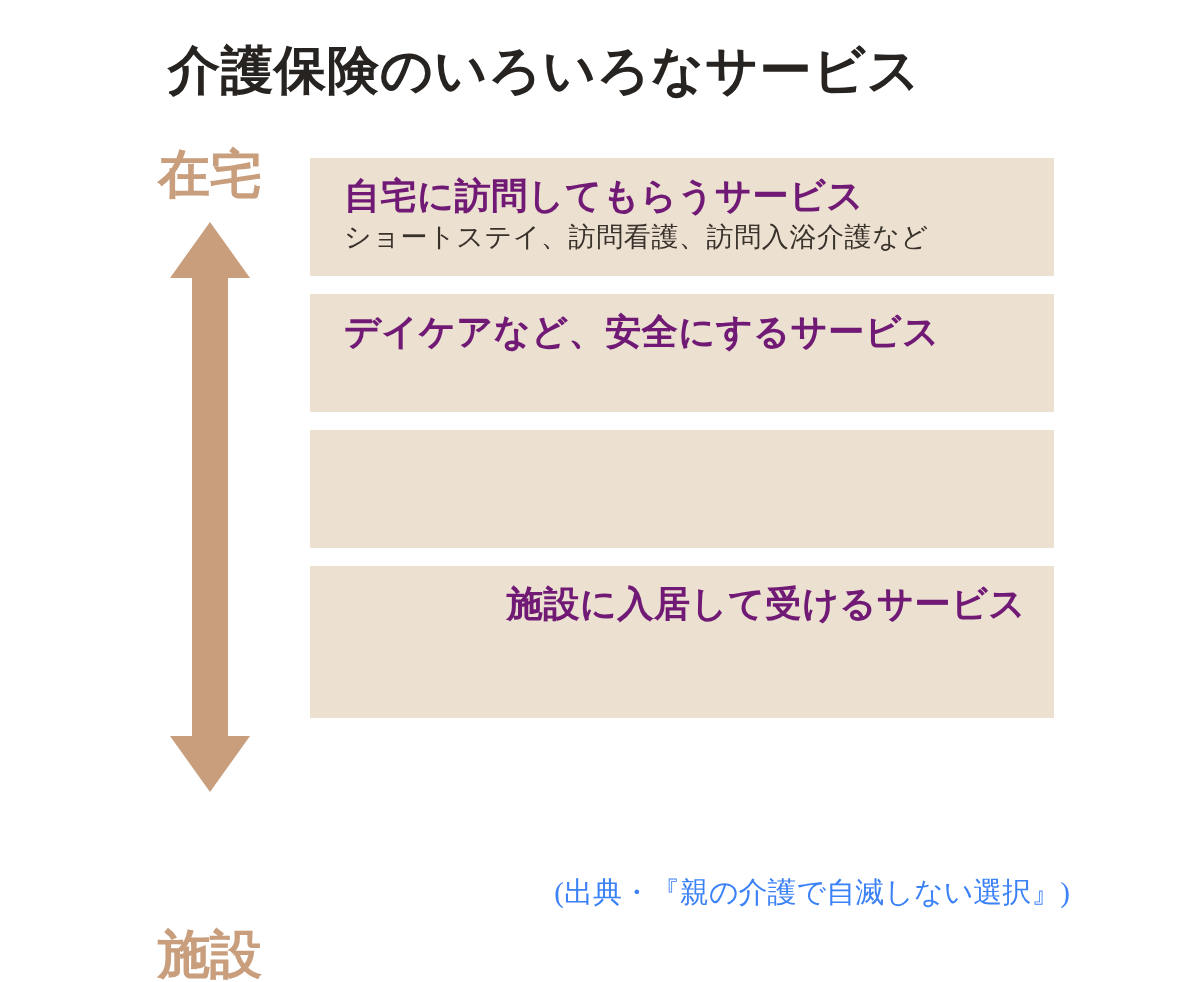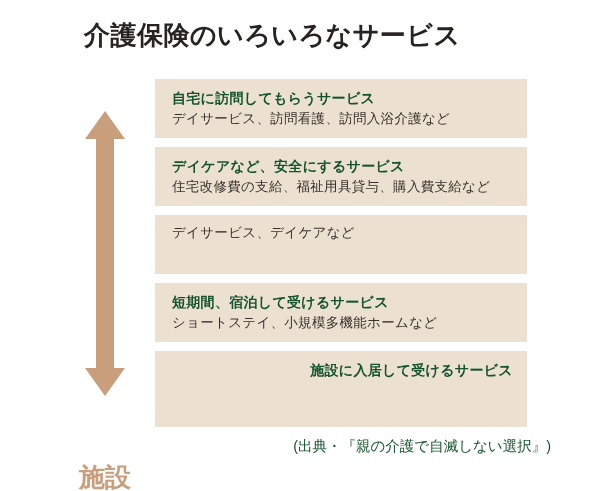--- a/index.html
+++ b/index.html
@@ -5,21 +5,21 @@
   html, body {
     margin: 0;
     padding: 0;
     background: #ffffff;
   }
   .canvas {
     position: relative;
     width: 600px;
     height: 491px;
     background: #ffffff;
-    font-family: Liberation Sans, sans-serif;
+    font-family: Liberation Serif, serif;
     overflow: hidden;
   }
   .page-title {
     position: absolute;
     left: 84px;
     top: 18px;
     font-size: 26px;
     font-weight: bold;
     color: #272320;
     letter-spacing: 0.5px;
@@ -54,79 +54,74 @@
     gap: 9px;
   }
   .service-box {
     box-sizing: border-box;
     background: #ece1d1;
     padding: 8px 14px 6px 17px;
   }
   .service-box.h2 { height: 59px; }
   .service-box.h3 { height: 76px; text-align: right; }
   .service-heading {
-    font-size: 14px;
+    font-size: 18px;
     font-weight: bold;
-    color: #14532d;
+    color: #701a75;
     line-height: 22px;
     letter-spacing: 0.3px;
     white-space: nowrap;
   }
   .service-detail {
     font-size: 13.5px;
     color: #38322b;
     line-height: 20px;
     letter-spacing: 0.3px;
     white-space: pre-line;
   }
   .source-note {
     position: absolute;
-    right: 49px;
+    right: 65px;
     top: 437px;
     font-size: 14.5px;
-    color: #14532d;
+    color: #3b82f6;
     white-space: nowrap;
   }
 </style>
 </head>
 <body>
 
 <div class="canvas">
 
   <div class="page-title">介護保険のいろいろなサービス</div>
 
+  <div class="scale-label top">在宅</div>
 
   <div class="arrow-wrap">
     <svg width="60" height="297" viewBox="0 0 60 297" xmlns="http://www.w3.org/2000/svg">
       <polygon points="30,6 10,34 21,34 21,263 10,263 30,291 50,263 39,263 39,34 50,34" fill="#c89e7d"></polygon>
     </svg>
   </div>
 
   <div class="scale-label bottom">施設</div>
 
   <div class="boxes">
 
     <div class="service-box h2">
       <div class="service-heading">自宅に訪問してもらうサービス</div>
-      <div class="service-detail">デイサービス、訪問看護、訪問入浴介護など</div>
+      <div class="service-detail">ショートステイ、訪問看護、訪問入浴介護など</div>
     </div>
 
     <div class="service-box h2">
       <div class="service-heading">デイケアなど、安全にするサービス</div>
-      <div class="service-detail">住宅改修費の支給、福祉用具貸与、購入費支給など</div>
     </div>
 
     <div class="service-box h2">
-      <div class="service-detail">デイサービス、デイケアなど</div>
     </div>
 
-    <div class="service-box h2">
-      <div class="service-heading">短期間、宿泊して受けるサービス</div>
-      <div class="service-detail">ショートステイ、小規模多機能ホームなど</div>
-    </div>
 
     <div class="service-box h3">
       <div class="service-heading">施設に入居して受けるサービス</div>
     </div>
 
   </div>
 
   <div class="source-note">(出典・『親の介護で自滅しない選択』)</div>
 
 </div>

